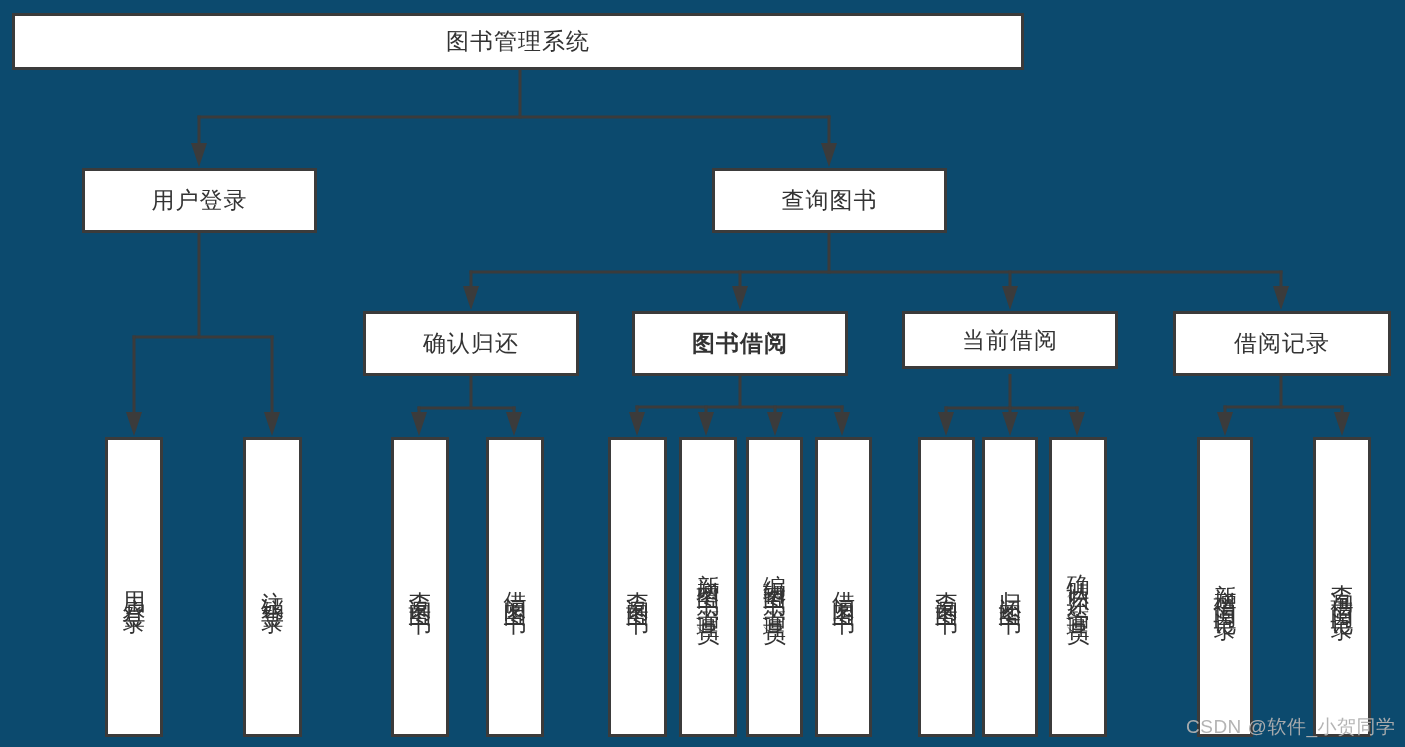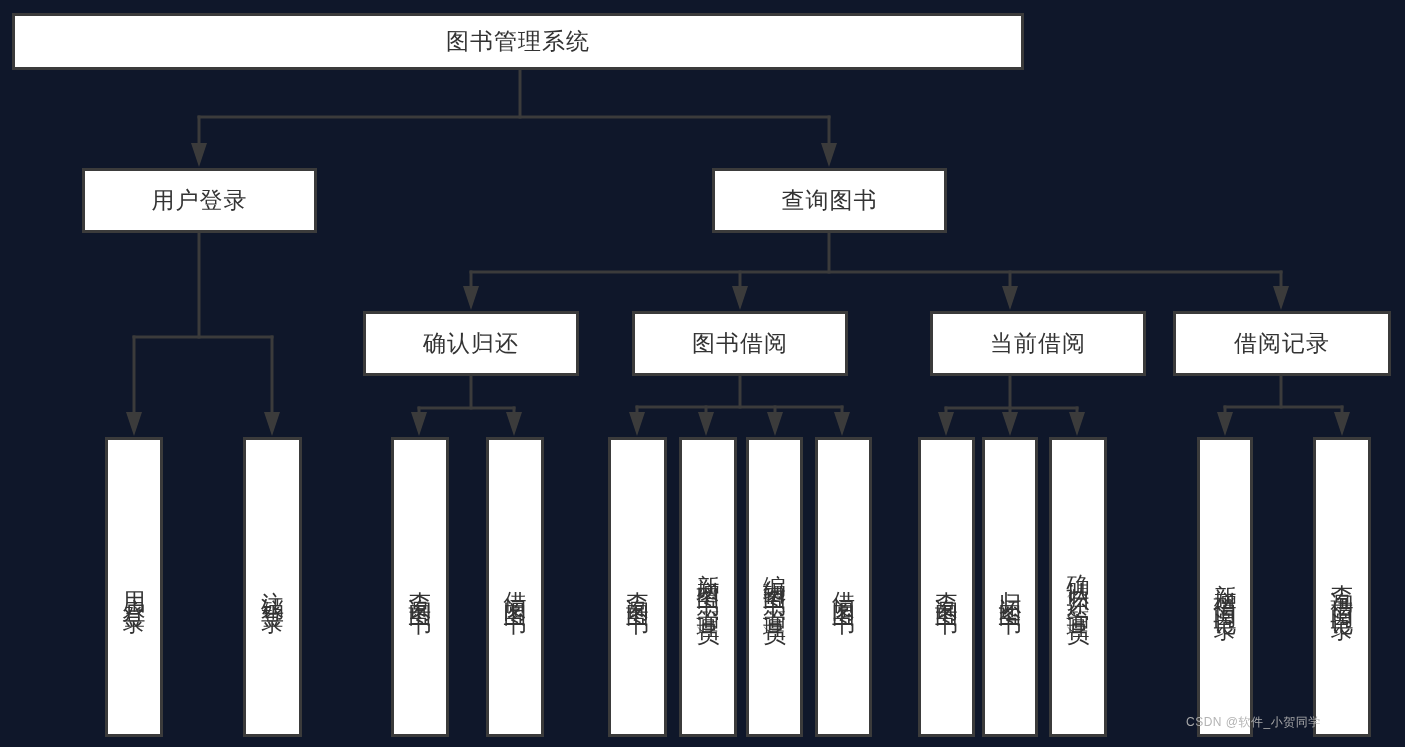--- a/index.html
+++ b/index.html
@@ -1,20 +1,20 @@
 <!DOCTYPE html>
 <html><head>
 <meta charset="utf-8">
 <style>
   html, body { margin: 0; padding: 0; background: #ffffff; }
   #canvas {
     position: relative;
     width: 1405px;
     height: 747px;
-    background: #0f172a;
+    background: #0c4a6e;
     font-family: "Liberation Sans", "DejaVu Sans", sans-serif;
     overflow: hidden;
   }
   #wires { position: absolute; left: 0; top: 0; }
   .node {
     position: absolute;
     box-sizing: border-box;
     border: 3px solid #3b3b3b;
     background: #ffffff;
     display: flex;
@@ -41,21 +41,21 @@
     writing-mode: vertical-rl;
     text-orientation: mixed;
     letter-spacing: 7px;
     line-height: 1;
     white-space: nowrap;
   }
   #watermark {
     position: absolute;
     left: 1186px;
     top: 714px;
-    font-size: 12px;
+    font-size: 19px;
     color: #b0b0b0;
     letter-spacing: 0.5px;
     white-space: nowrap;
     z-index: 10;
     opacity: 0.95;
   }
   .wire { stroke: #3b3b3b; stroke-width: 3; fill: none; }
   .head { fill: #3b3b3b; stroke: none; }
 </style>
 </head>
@@ -146,24 +146,24 @@
   <div class="node" style="left:82px; top:168px; width:235px; height:65px;">
     <span>用户登录</span>
   </div>
   <div class="node" style="left:712px; top:168px; width:235px; height:65px;">
     <span>查询图书</span>
   </div>
 
   <div class="node" style="left:363px; top:311px; width:216px; height:65px;">
     <span>确认归还</span>
   </div>
-  <div class="node" style="left:632px; top:311px; width:216px; height:65px;">
+  <div class="node" style="left:632px; top:311px; width:216px; height:65px;font-weight:bold;">
     <span>图书借阅</span>
   </div>
-  <div class="node" style="left:902px; top:311px; width:216px; height:65px;margin-left:28px;">
+  <div class="node" style="left:902px; top:311px; width:216px; height:58px;">
     <span>当前借阅</span>
   </div>
   <div class="node" style="left:1173px; top:311px; width:218px; height:65px;">
     <span>借阅记录</span>
   </div>
 
   <div class="leaf" style="left:105px; width:58px;">
     <span class="vtext">用户登录</span>
   </div>
   <div class="leaf" style="left:243px; width:59px;">

